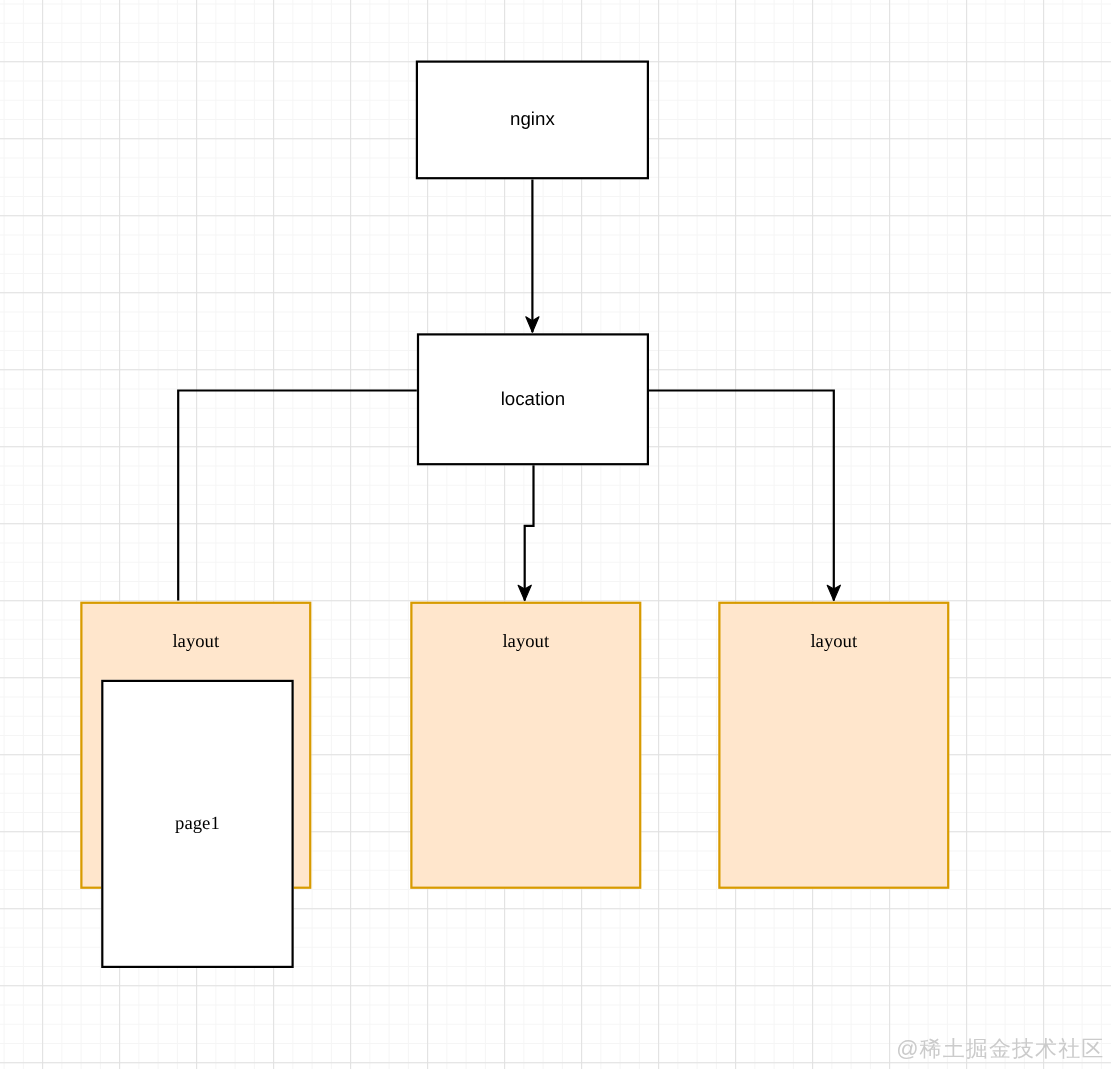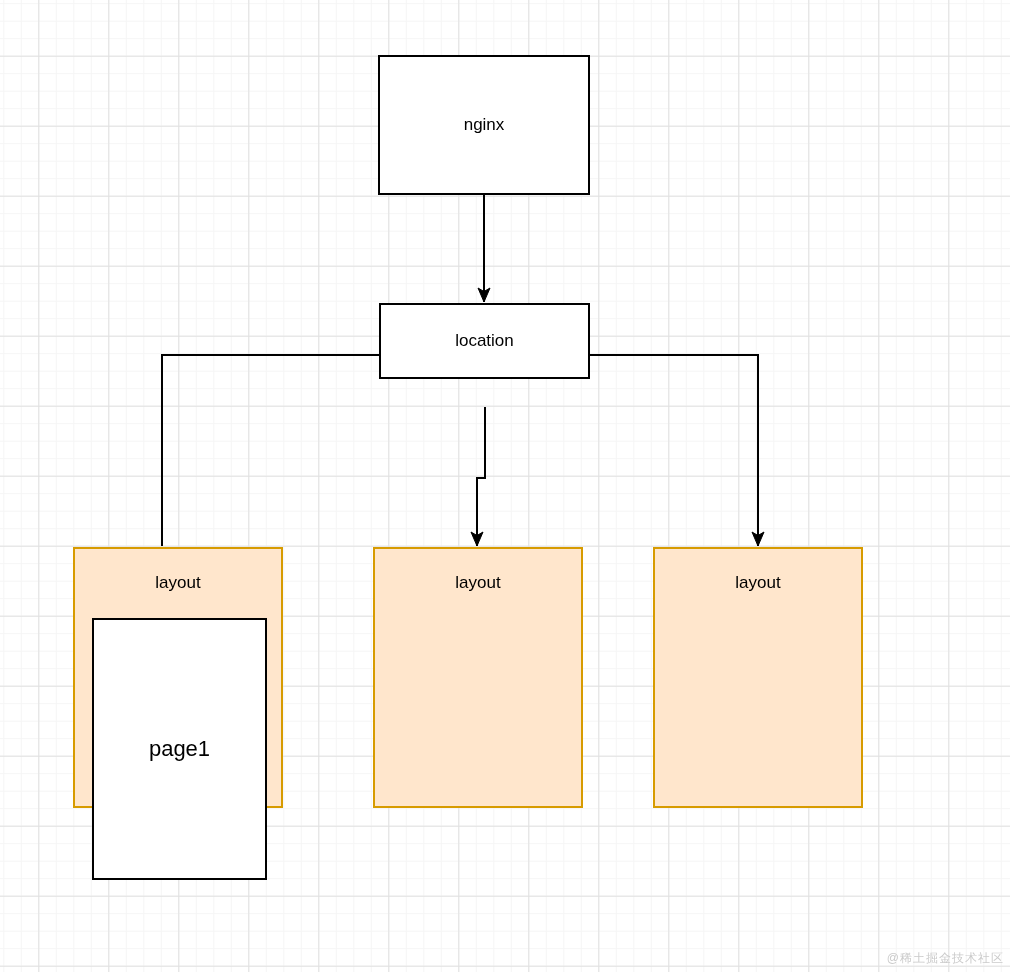--- a/index.html
+++ b/index.html
@@ -38,29 +38,30 @@
   .node {
     position: absolute;
     background: #ffffff;
     border: 2px solid #000000;
     display: flex;
     align-items: center;
     justify-content: center;
     font-size: 17px;
     color: #000000;
   }
-  .node-nginx    { left: 378px; top: 55px;  width: 212px; height: 140px; }
-  .node-location { left: 379px; top: 303px; width: 211px; height: 76px; }
+  .node-nginx    { left: 378px; top: 55px;  width: 212px; height: 108px; }
+  .node-location { left: 379px; top: 303px; width: 211px; height: 120px; }
   .container {
     position: absolute;
     width: 210px;
     height: 261px;
     background: #ffe6cc;
     border: 2px solid #d79b00;
     top: 547px;
+    font-family: Liberation Serif, serif;
   }
   .container-1 { left: 73px; }
   .container-2 { left: 373px; }
   .container-3 { left: 653px; }
   .container-label {
     display: block;
     margin-top: 24px;
     text-align: center;
     font-size: 17px;
     color: #000000;
@@ -69,28 +70,28 @@
     position: absolute;
     left: 17px;
     top: 69px;
     width: 175px;
     height: 262px;
     background: #ffffff;
     border: 2px solid #000000;
     display: flex;
     align-items: center;
     justify-content: center;
-    font-size: 22px;
+    font-size: 17px;
     color: #000000;
   }
   .watermark {
     position: absolute;
     right: 6px;
     bottom: 5px;
-    font-size: 12px;
+    font-size: 20px;
     color: #cbcbcb;
     letter-spacing: 1px;
     user-select: none;
   }
 </style>
 </head>
 <body>
 
 <div class="canvas">
 

